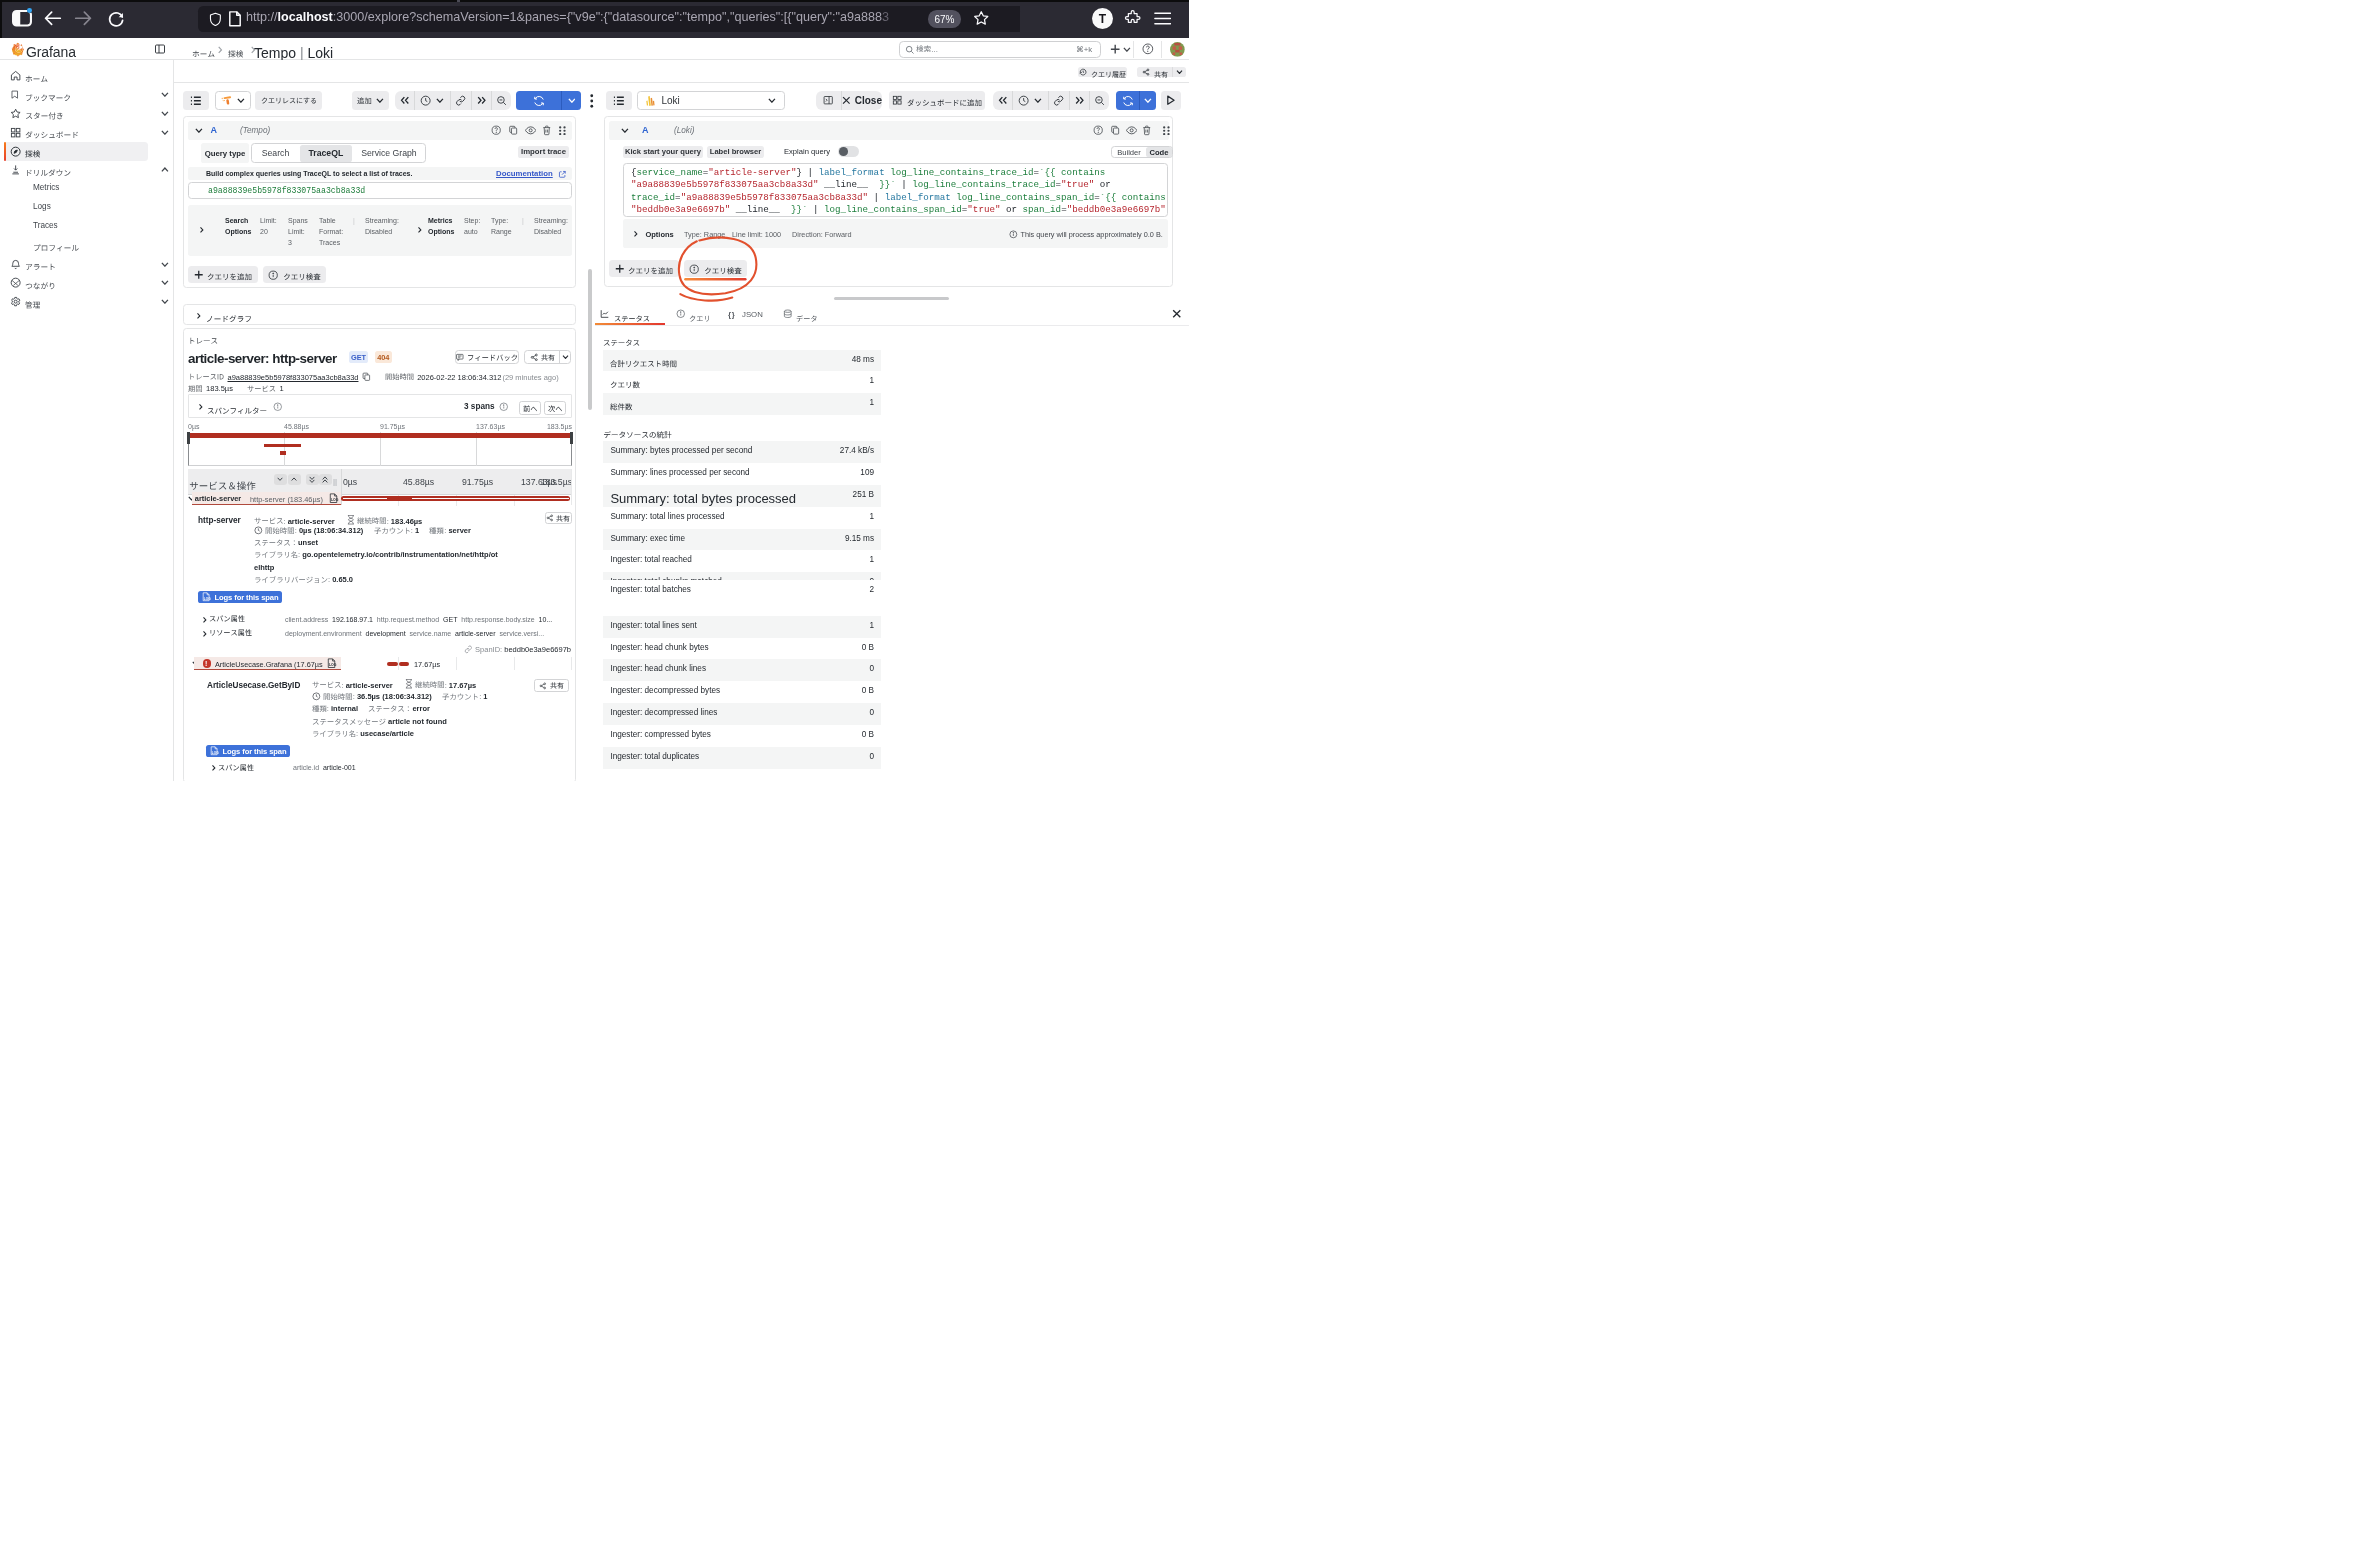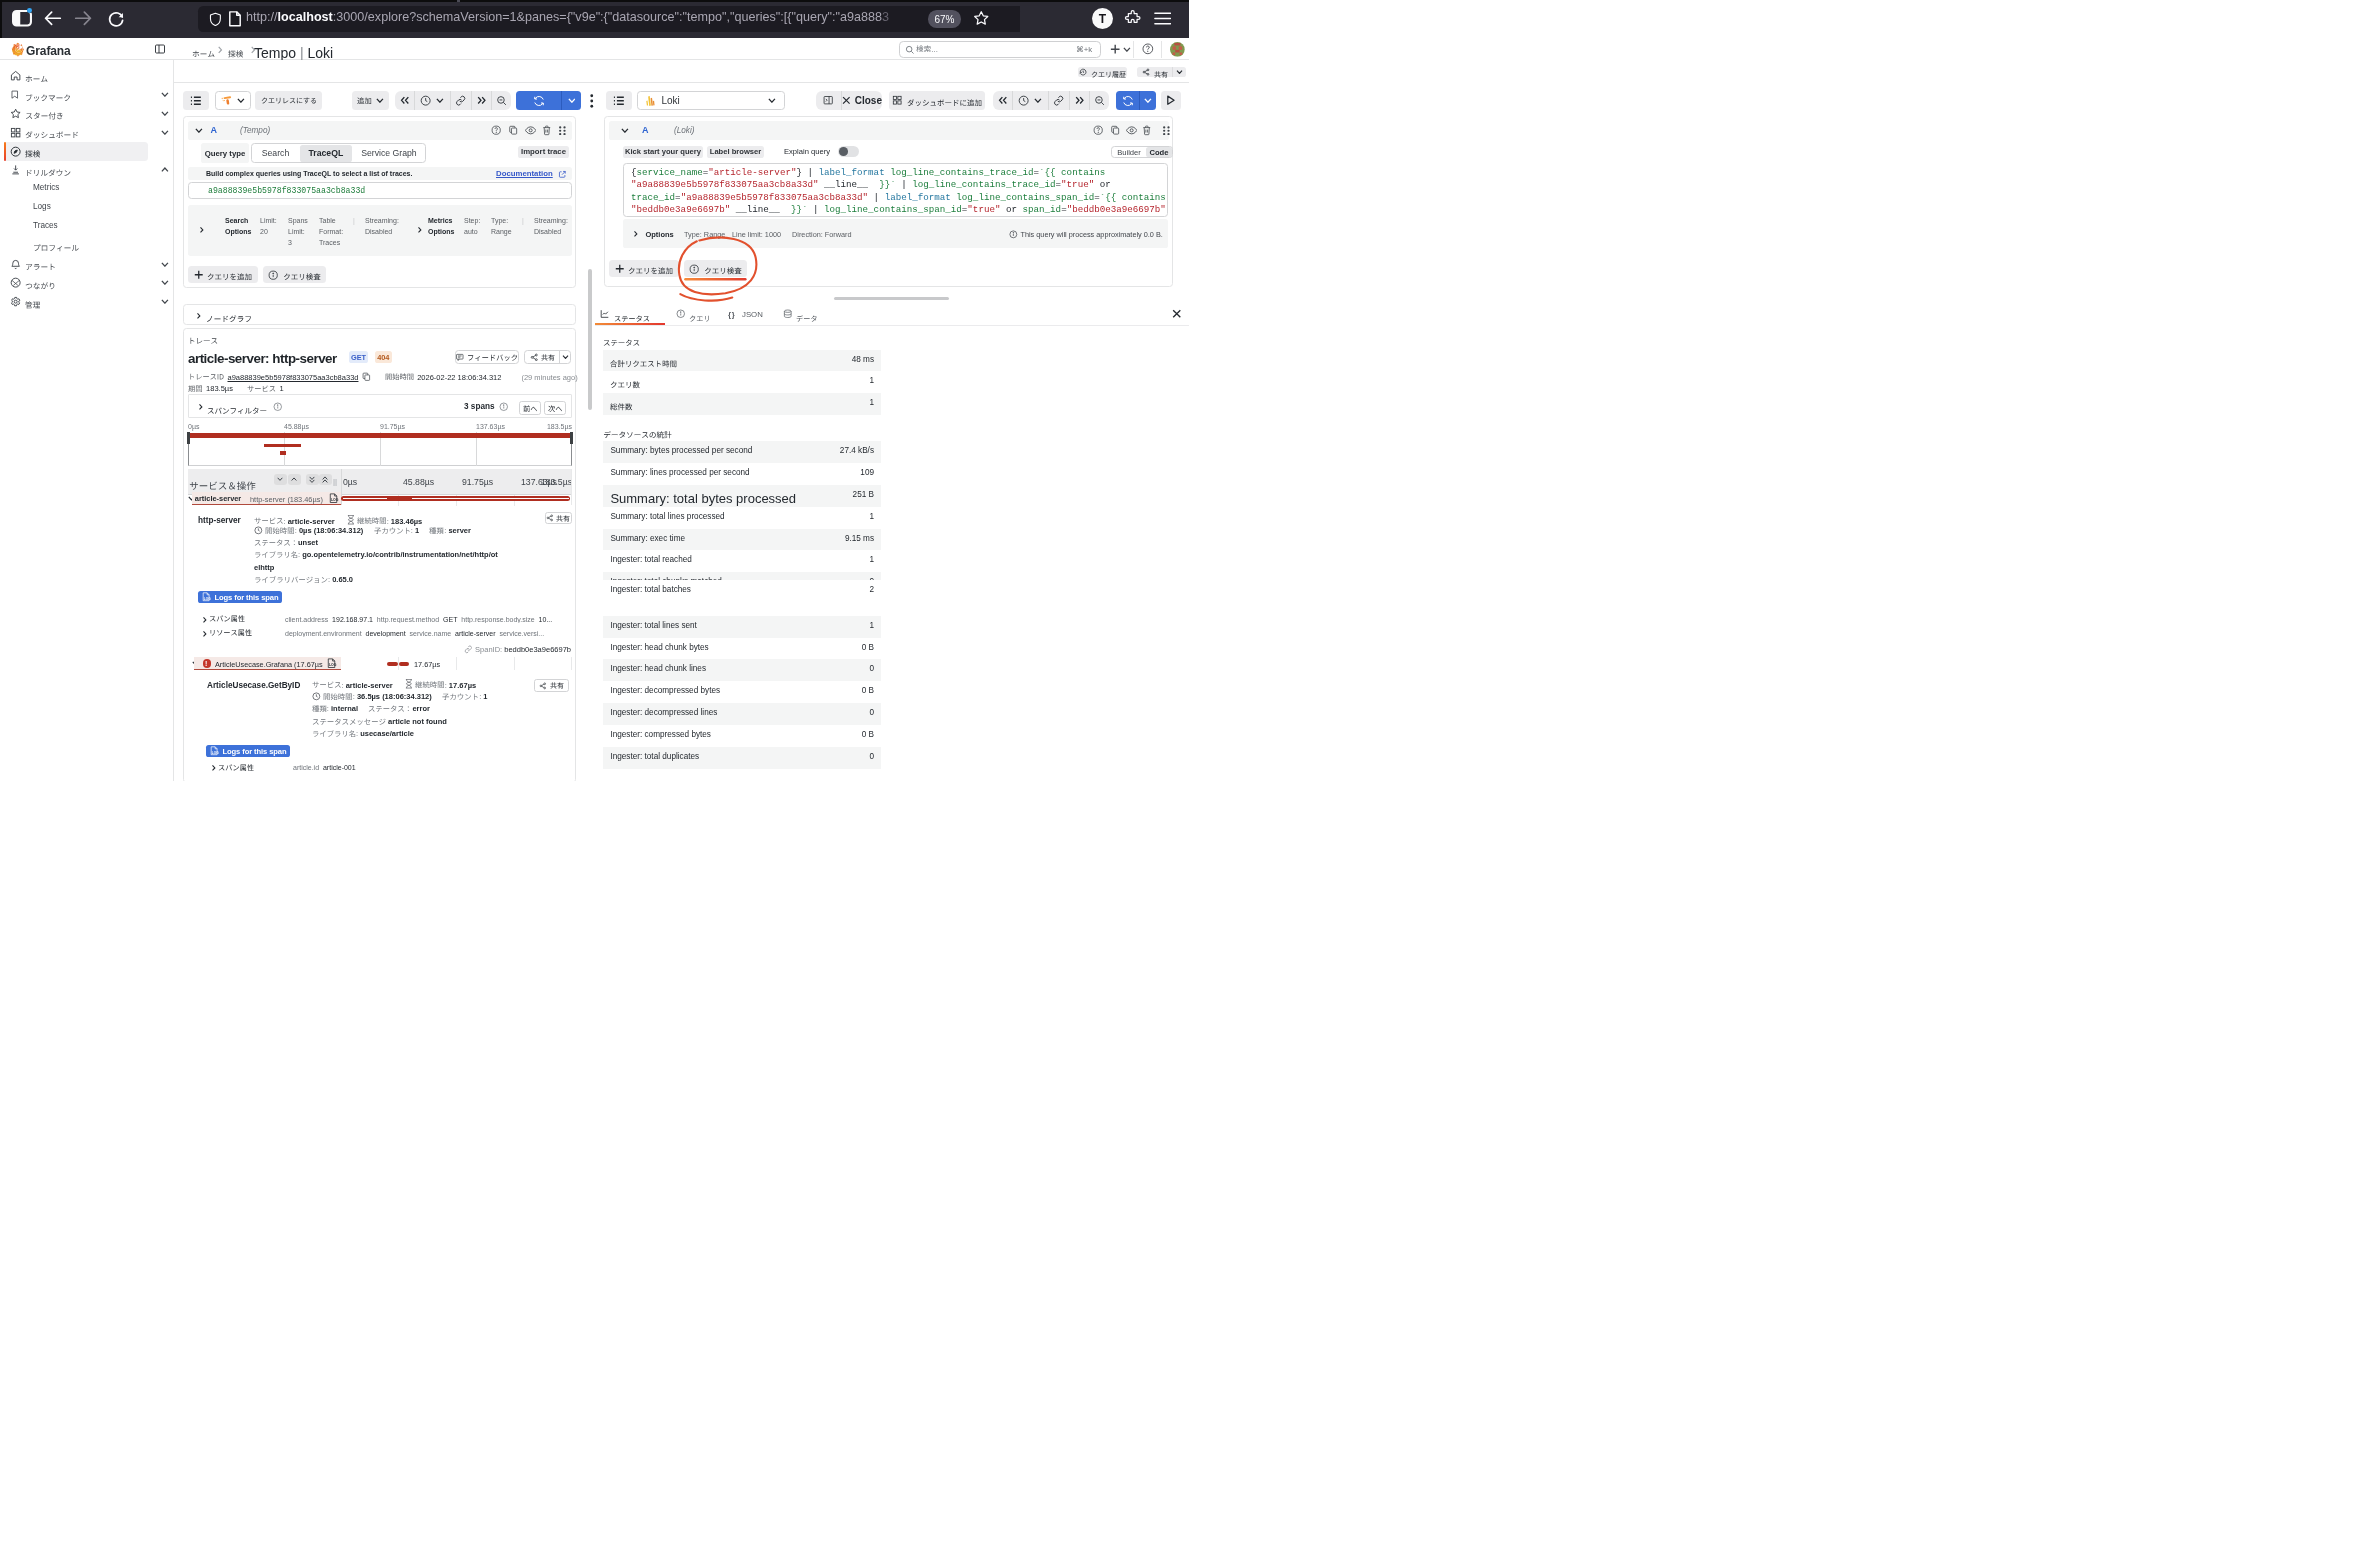--- a/index.html
+++ b/index.html
@@ -179,21 +179,21 @@
     <path d="M6 44 L16 52 L8 62 Z"></path>
         <path d="M90 46 L92 60 L80 52 Z"></path>
     <path d="M14 80 L28 82 L20 92 Z"></path>
         <path d="M70 88 L82 78 L78 94 Z"></path>
         <path d="M42 96 L56 92 L50 104 Z"></path>
   </g>
   <circle cx="56" cy="48" r="27" fill="#fff"></circle>
   <path d="M56 27 a21 21 0 1 0 21 21" fill="none" stroke="url(#gl)" stroke-width="10" stroke-linecap="round"></path>
   <path d="M57 41 a9.5 9.5 0 1 0 9.5 9.5" fill="none" stroke="url(#gl)" stroke-width="8" stroke-linecap="round"></path>
 </svg>
-  <div class="abs" style="left:26px;top:6px;font-size:12px;font-weight:700;color:#2a2f34;letter-spacing:-0.1px">Grafana</div>
+  <div class="abs" style="left:26px;top:6px;font-size:14px;font-weight:400;color:#2a2f34;letter-spacing:-0.1px">Grafana</div>
   <svg class="abs" style="left:154px;top:4.8px" width="12" height="12" viewBox="0 0 24 24" fill="none" stroke="#24292f" stroke-width="1.8">
       <rect x="3" y="4" width="18" height="16" rx="2"></rect>
       <path d="M10 4v16"></path>
     </svg>
   <div class="abs" style="left:192px;top:6px"><svg class="jp" style="width:23px;height:7.7px;vertical-align:-0.9px;" viewBox="0 -880 3000 1000" fill="#40454b">
         <g transform="scale(1,-1)">
           <use href="#g0" x="0"></use>
           <use href="#g1" x="1000"></use>
           <use href="#g2" x="2000"></use>
         </g>
@@ -731,21 +731,21 @@
     </svg><span style="margin-left:3.5px;color:#24292f;text-decoration:underline">a9a88839e5b5978f833075aa3cb8a33d</span><svg style="margin:0 0 -1.7px 3.5px" width="8.7" height="9.5" viewBox="0 0 24 24" fill="none" stroke="#3f444a" stroke-width="2">
       <rect x="8" y="7" width="13" height="15" rx="2"></rect>
       <path d="M16 7V4a2 2 0 0 0-2-2H5a2 2 0 0 0-2 2v11a2 2 0 0 0 2 2h3"></path>
     </svg><span style="margin-left:14px"><svg class="jp" style="width:29px;height:7.3px;vertical-align:-0.9px;" viewBox="0 -880 4000 1000" fill="#5a5e63">
         <g transform="scale(1,-1)">
           <use href="#g54" x="0"></use>
           <use href="#g55" x="1000"></use>
           <use href="#g56" x="2000"></use>
           <use href="#g57" x="3000"></use>
         </g>
-      </svg></span><span style="margin-left:3.5px;color:#24292f">2026-02-22 18:06:34.312</span><span style="margin-left:20px;color:#878b90">(29 minutes ago)</span></div>
+      </svg></span><span style="margin-left:3.5px;color:#24292f">2026-02-22 18:06:34.312</span><span style="margin-left:1px;color:#878b90">(29 minutes ago)</span></div>
 <div class="abs" style="left:188px;top:384px;font-size:7.5px;white-space:nowrap"><svg class="jp" style="width:14.6px;height:7.3px;vertical-align:-0.9px;" viewBox="0 -880 2000 1000" fill="#5a5e63">
       <g transform="scale(1,-1)">
         <use href="#g58" x="0"></use>
         <use href="#g57" x="1000"></use>
       </g>
     </svg><span style="margin-left:3.5px;color:#24292f">183.5µs</span><span style="margin-left:14px"><svg class="jp" style="width:29px;height:7.3px;vertical-align:-0.9px;" viewBox="0 -880 4000 1000" fill="#5a5e63">
         <g transform="scale(1,-1)">
           <use href="#g59" x="0"></use>
           <use href="#g1" x="1000"></use>
           <use href="#g60" x="2000"></use>

